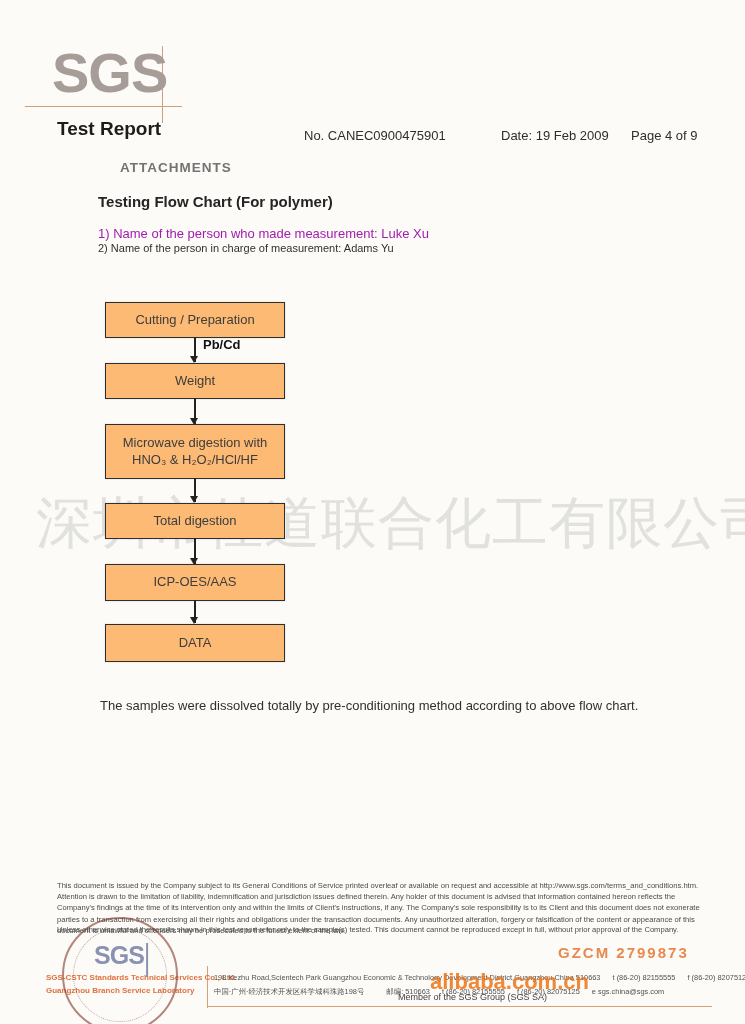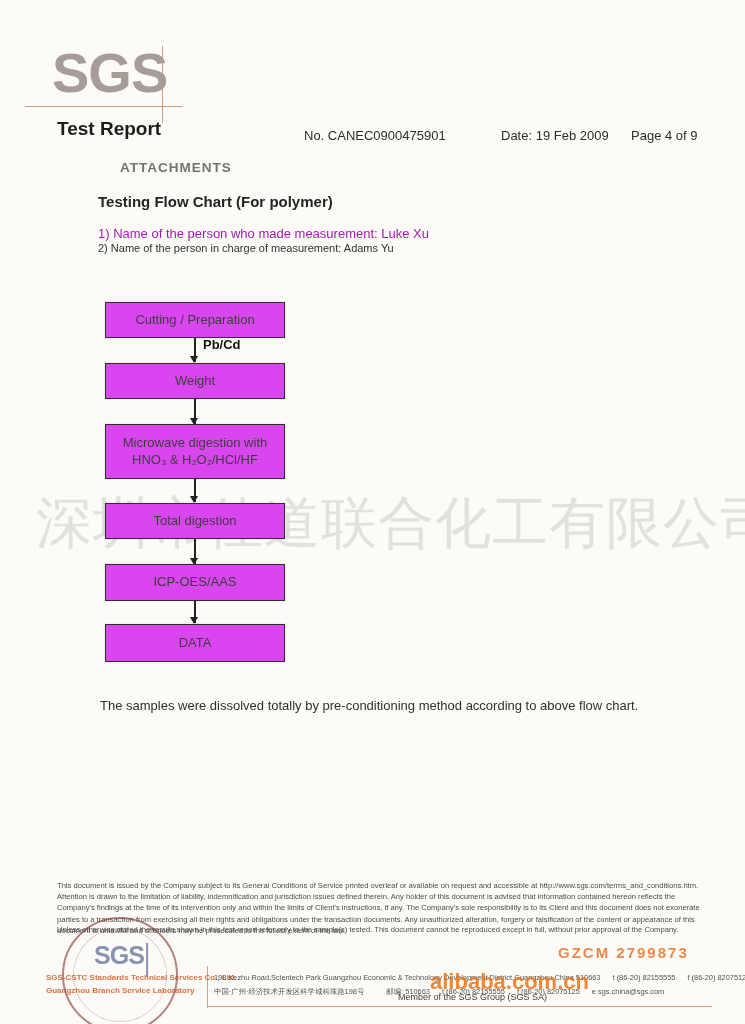--- a/index.html
+++ b/index.html
@@ -20,21 +20,21 @@
   .hdr-page{left:607px;}
   
   .attachments{position:absolute;left:90px;top:160px;font-size:13.5px;font-weight:bold;
     letter-spacing:1px;color:#737373;margin-left:30px;}
   .flow-title{position:absolute;left:98px;top:193px;font-size:15px;font-weight:bold;color:#242424;}
   .person-1{position:absolute;left:98px;top:226px;font-size:13px;color:#a21caf;}
   .person-2{position:absolute;left:98px;top:242px;font-size:11px;color:#303030;}
   .conclusion{position:absolute;left:100px;top:698px;font-size:13px;color:#303030;}
   
   .fbox{
-    position:absolute;left:105px;width:178px;border:1.5px solid #2e2e2e;background:#d946ef;
+    position:absolute;left:105px;width:178px;border:1.5px solid #2e2e2e;background:#fdba74;
     display:flex;align-items:center;justify-content:center;text-align:center;
     font-size:13px;color:#3d3d3d;z-index:2;white-space:pre-line;line-height:1.3;
     box-shadow:0 0 2px rgba(120,120,120,.25);
   }
   .arrow{position:absolute;left:194px;width:1.5px;background:#222;z-index:2;}
   .arrow::after{content:"";position:absolute;bottom:-1px;left:-4px;
     border:4.5px solid transparent;border-top:7px solid #222;border-bottom:0;}
   .arrow-label{position:absolute;left:203px;top:337px;font-size:13px;font-weight:bold;color:#111;z-index:2;}
   
   .wm-cn{position:absolute;left:36px;top:486px;font-size:56px;color:#e1e1de;letter-spacing:1px;

